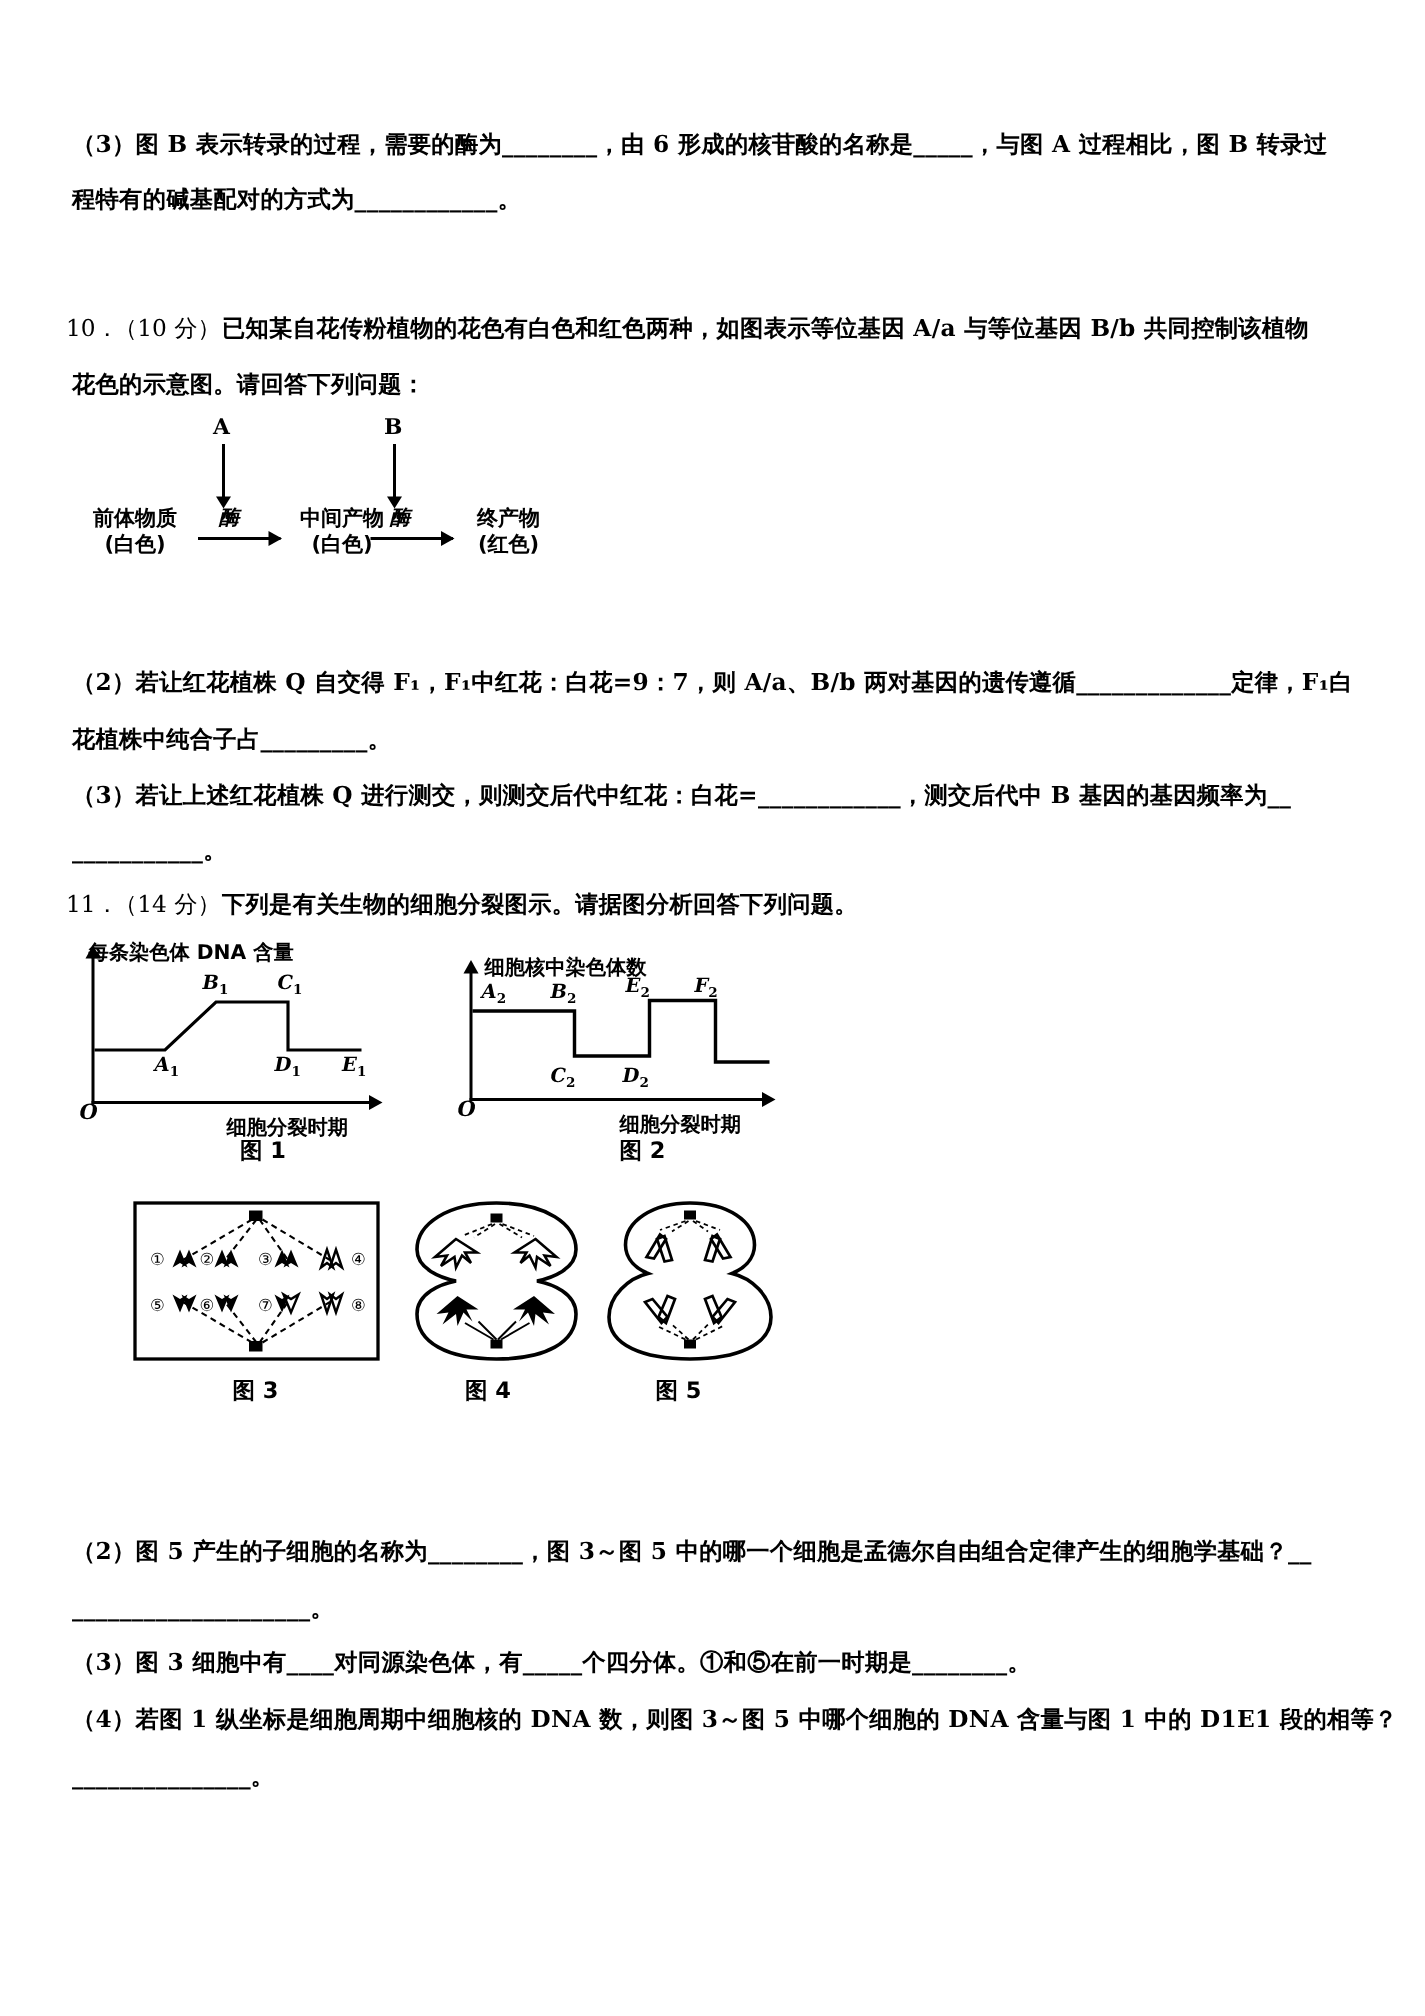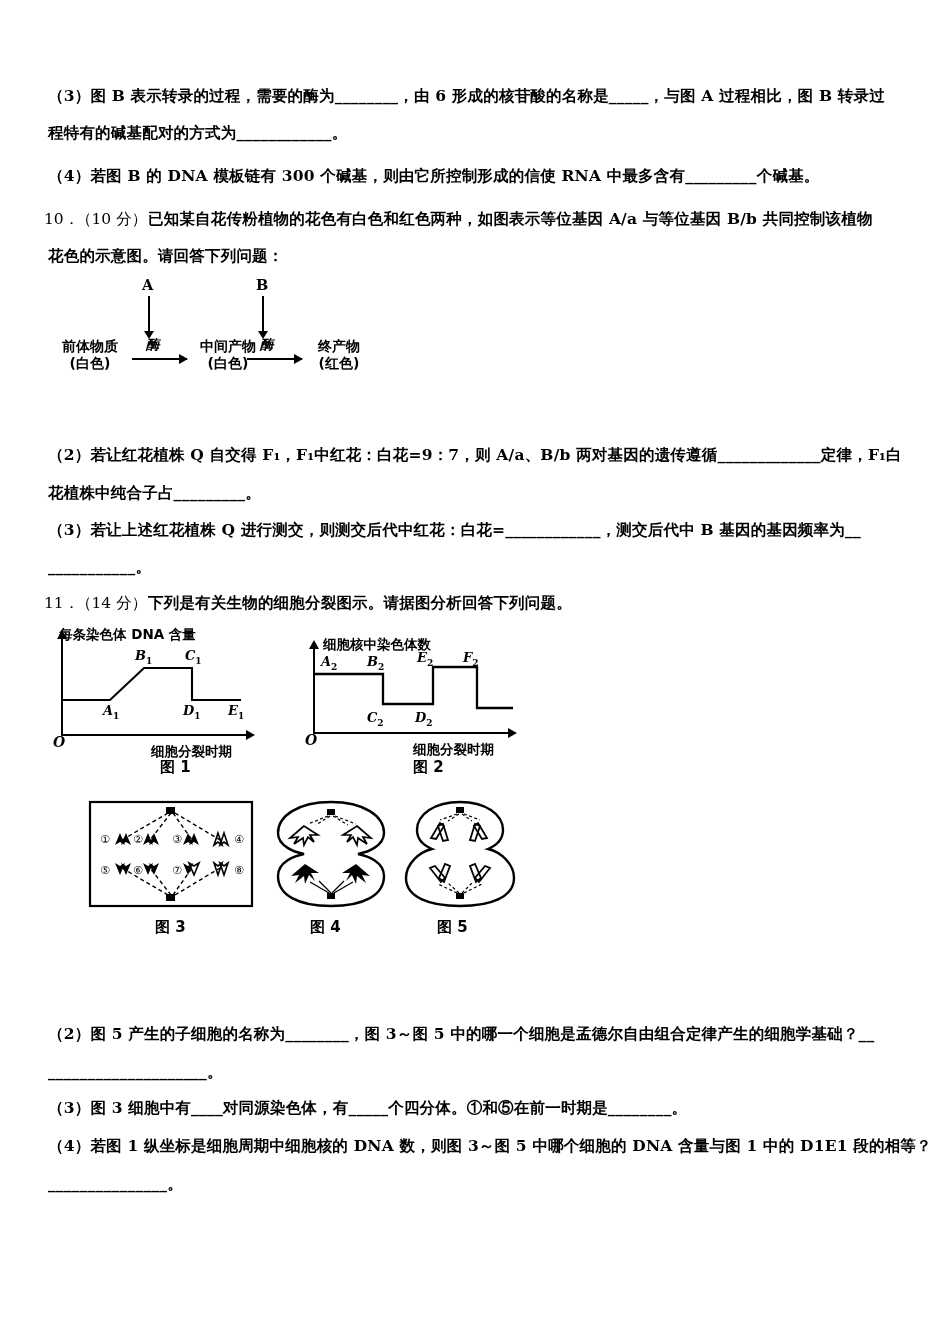--- a/index.html
+++ b/index.html
@@ -127,21 +127,20 @@
   .celldraw{position:absolute;}
 </style>
 </head>
 <body>
 
 <div class="page">
 
   <div class="q-text" style="left:48px; top:88px;">（3）图 B 表示转录的过程，需要的酶为________，由 6 形成的核苷酸的名称是_____，与图 A 过程相比，图 B 转录过</div>
   <div class="q-text" style="left:48px; top:125px;">程特有的碱基配对的方式为____________。</div>
 
-  <div class="q-text" style="left:48px; top:168px;">（4）若图 B 的 DNA 模板链有 300 个碱基，则由它所控制形成的信使 RNA 中最多含有_________个碱基。</div>
 
   <div class="q-num" style="left:44px; top:211px;">10．</div>
   <div class="q-num" style="left:76px; top:211px;">（10 分）</div>
   <div class="q-text" style="left:148px; top:211px;">已知某自花传粉植物的花色有白色和红色两种，如图表示等位基因 A/a 与等位基因 B/b 共同控制该植物</div>
   <div class="q-text" style="left:48px; top:248px;">花色的示意图。请回答下列问题：</div>
 
   <div id="pathway">
 
     <div class="gene" style="left:90px; top:0px;">A</div>
     <div class="v-arrow" style="left:96px; top:20px; height:36px;"></div>

